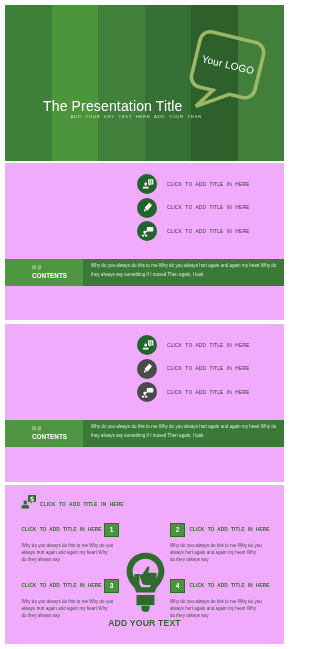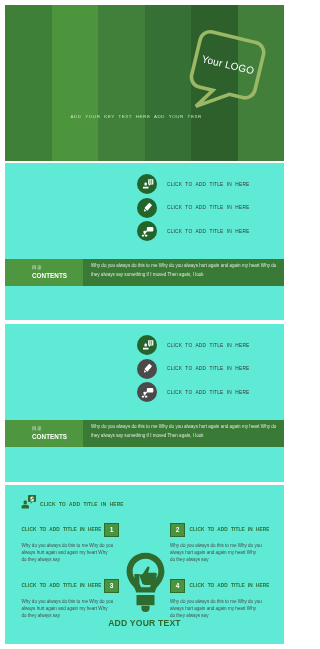--- a/index.html
+++ b/index.html
@@ -12,21 +12,21 @@
   #slide1{top:5px;height:156px;background:#3f8039;}
   .stripes{position:absolute;left:0;top:0;right:0;bottom:0;display:flex;}
   .stripes i{display:block;height:100%;flex:1 1 0;}
   .title-txt{position:absolute;left:38px;top:93px;font-size:14px;color:#ffffff;letter-spacing:.15px;white-space:nowrap;}
   .sub-txt{position:absolute;left:65.5px;top:109.3px;font-size:4.4px;color:#cfe0c9;letter-spacing:0.62px;word-spacing:1.9px;white-space:nowrap;}
   .bubble{position:absolute;left:183px;top:15px;width:96px;height:96px;}
   .bubble svg{width:100%;height:100%;display:block;overflow:visible;}
   .bubble-label{position:absolute;left:197px;top:47.5px;font-size:10px;color:#ffffff;transform:rotate(13.5deg);transform-origin:0 50%;white-space:nowrap;letter-spacing:.2px;}
 
   
-  .lightslide{background:#5eead4;}
+  .lightslide{background:#f0abfc;}
   .iconrow{position:absolute;left:132px;display:flex;align-items:center;}
   .circ{width:20px;height:20px;border-radius:50%;background:#23642a;display:flex;align-items:center;justify-content:center;flex:none;}
   .circ.gray{background:#4a4a4a;}
   .circ svg{width:13px;height:13px;display:block;color:#fff;}
   .rowlabel{margin-left:10px;font-size:4.8px;letter-spacing:.2px;word-spacing:1.8px;color:#3a3a3a;white-space:nowrap;}
 
   
   .cbar{position:absolute;left:0;width:279px;height:27px;display:flex;}
   .cbar-l{width:78px;background:#4f9640;display:flex;flex-direction:column;justify-content:center;padding-left:27px;box-sizing:border-box;}
   .cbar-r{flex:1;background:#3a7a37;padding:3.4px 0px 0 8px;box-sizing:border-box;}
@@ -68,20 +68,21 @@
         <i style="background: rgb(55, 112, 53);"></i>
         <i style="background: rgb(46, 96, 44);"></i>
         <i style="background: rgb(65, 127, 59);"></i>
       </div>
     <div class="bubble">
       <svg viewBox="0 0 90 90">
         <path d="M15.5 16.5 H57.5 a9.5 9.5 0 0 1 9.5 9.5 V60 a9.5 9.5 0 0 1 -9.5 9.5 H44.6 L16.7 87.8 L28.7 69.5 H15.5 A9.5 9.5 0 0 1 6 60 V26 a9.5 9.5 0 0 1 9.5 -9.5 Z" fill="none" stroke="#9ab866" stroke-width="3.4" stroke-linejoin="miter" stroke-miterlimit="2.6" transform="rotate(13.5 41 45)"></path>
       </svg>
     </div>
     <div class="bubble-label">Your  LOGO</div>
+    <div class="title-txt">The Presentation Title</div>
     <div class="sub-txt">ADD YOUR KEY TEXT HERE ADD YOUR TEXR</div>
   </div>
 
   <div class="slide lightslide" id="slide2" style="top:163px;height:157px;">
       <div class="iconrow" style="top: 11.4px;">
         <div class="circ">
           <svg viewBox="0 0 24 24">
             <g fill="currentColor">
               <path d="M13.2 2.4h9.6v9.6h-5.4l-3.2 3.4 0.7-3.4h-1.7z"></path>
               <rect x="6.4" y="8.4" width="4.4" height="5.6" rx="1.6"></rect>

